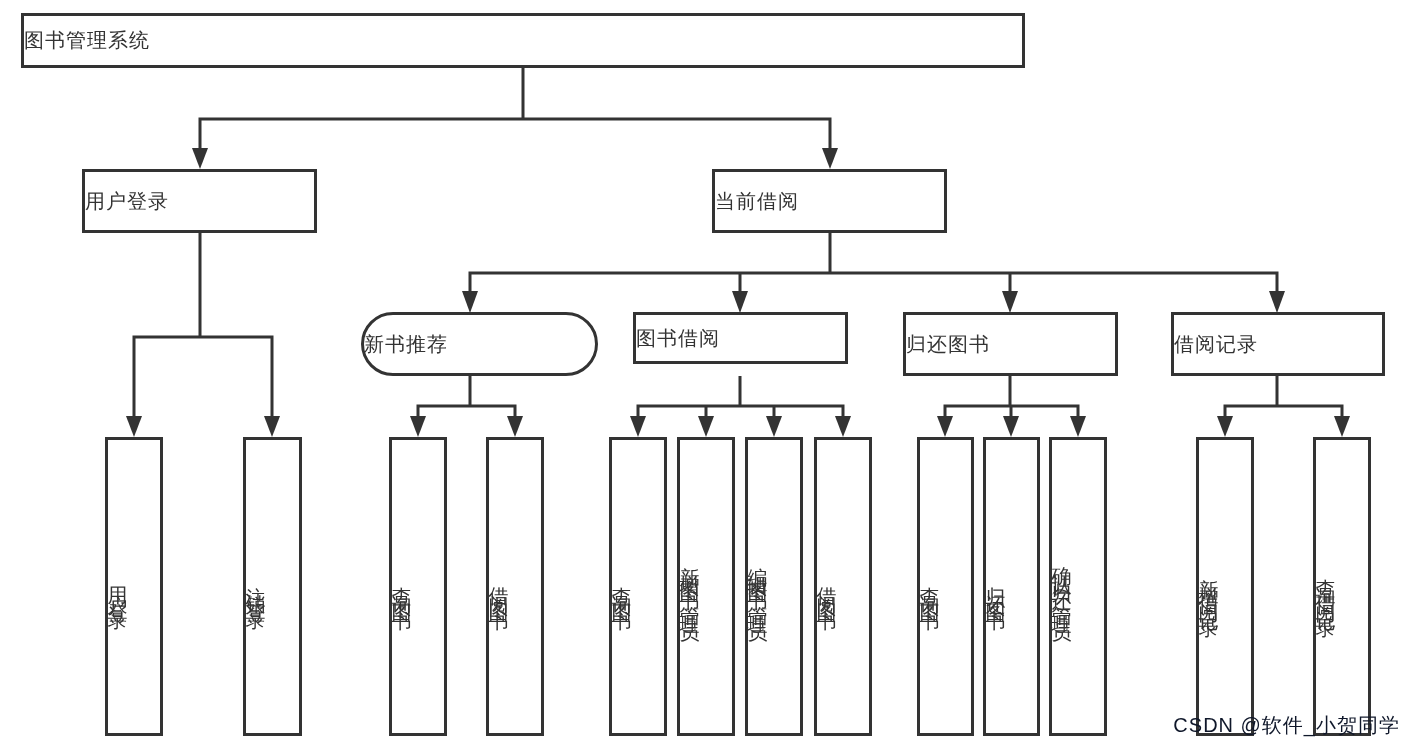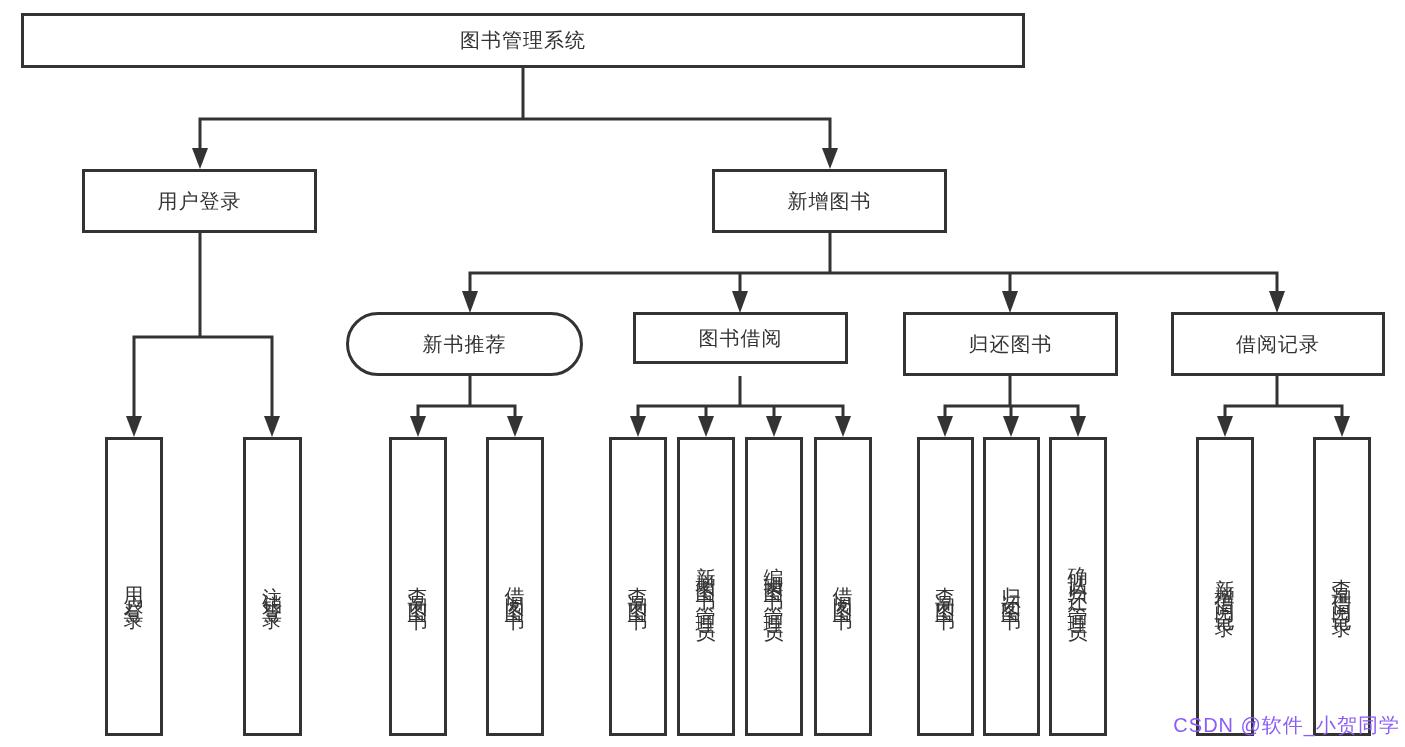--- a/index.html
+++ b/index.html
@@ -26,37 +26,37 @@
     stroke: none;
   }
   .box {
     position: absolute;
     box-sizing: border-box;
     border: 3px solid #333333;
     background: #ffffff;
     color: #333333;
     display: flex;
     align-items: center;
-    justify-content: center;
+    justify-content: flex-start;
   }
   .h-box { font-size: 20px; letter-spacing: 1px; }
   .v-box { top: 437px; height: 299px; }
   .v-text {
     writing-mode: vertical-rl;
     text-orientation: mixed;
     font-size: 20px;
     letter-spacing: 8px;
     line-height: 1;
   }
   .watermark {
     position: absolute;
     right: 5px;
     top: 712px;
     font-size: 20px;
-    color: #8b5cf6;
+    color: #0f172a;
     letter-spacing: 1px;
     white-space: nowrap;
   }
 </style>
 </head>
 <body>
 
 <div class="canvas">
 
   <svg class="connectors" viewBox="0 0 1405 747">
@@ -110,24 +110,24 @@
   </svg>
 
   <div class="box h-box" style="left:21px; top:13px; width:1004px; height:55px;">
     <span>图书管理系统</span>
   </div>
 
   <div class="box h-box" style="left:82px; top:169px; width:235px; height:64px;">
     <span>用户登录</span>
   </div>
   <div class="box h-box" style="left:712px; top:169px; width:235px; height:64px;">
-    <span>新增图书</span>
+    <span>当前借阅</span>
   </div>
 
-  <div class="box h-box" style="left:346px; top:312px; width:237px; height:64px;border-radius:32px;">
+  <div class="box h-box" style="left:361px; top:312px; width:237px; height:64px;border-radius:32px;">
     <span>新书推荐</span>
   </div>
   <div class="box h-box" style="left:633px; top:312px; width:215px; height:52px;">
     <span>图书借阅</span>
   </div>
   <div class="box h-box" style="left:903px; top:312px; width:215px; height:64px;">
     <span>归还图书</span>
   </div>
   <div class="box h-box" style="left:1171px; top:312px; width:214px; height:64px;">
     <span>借阅记录</span>

